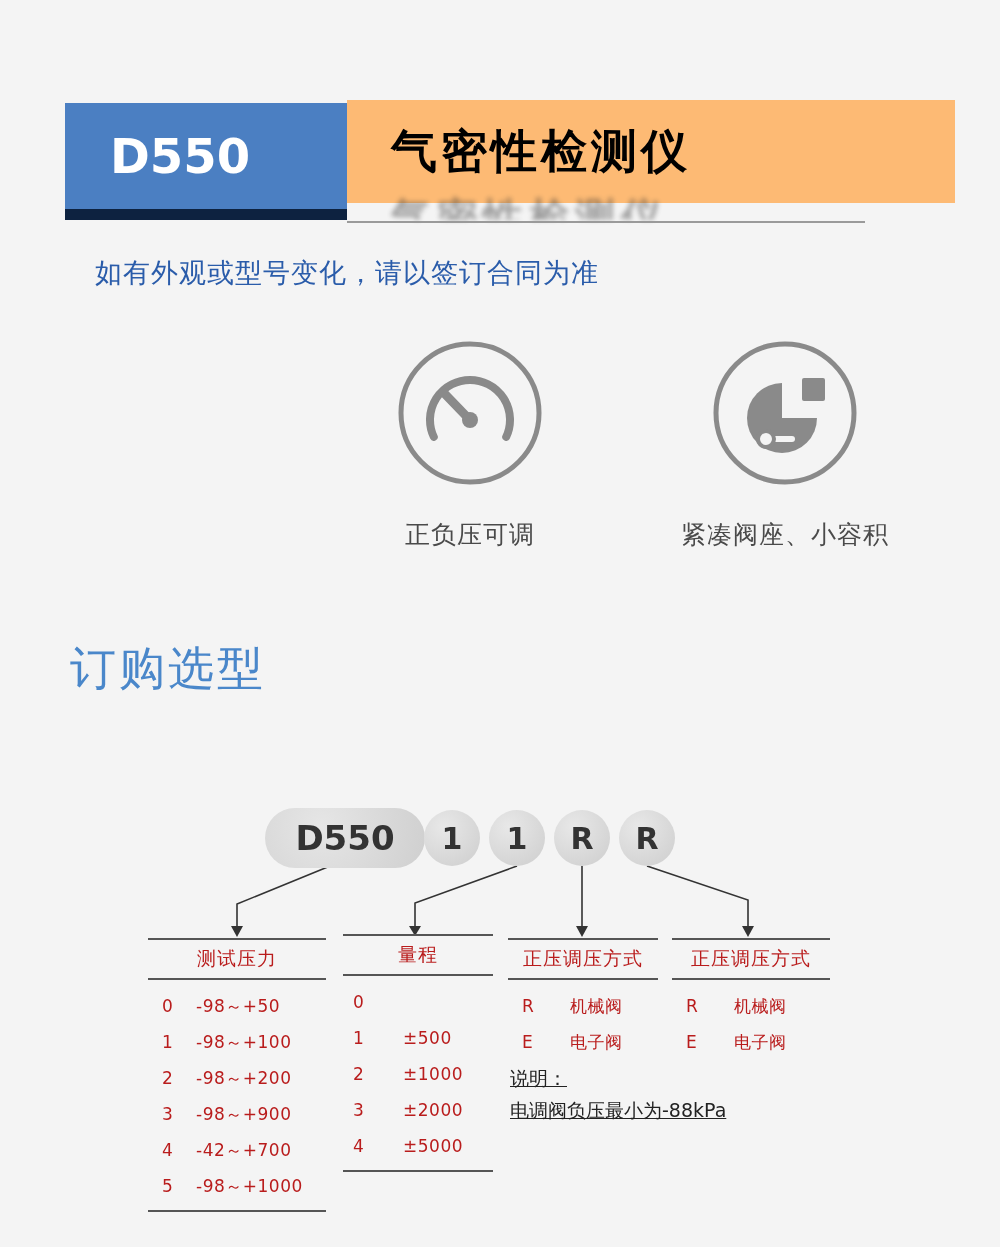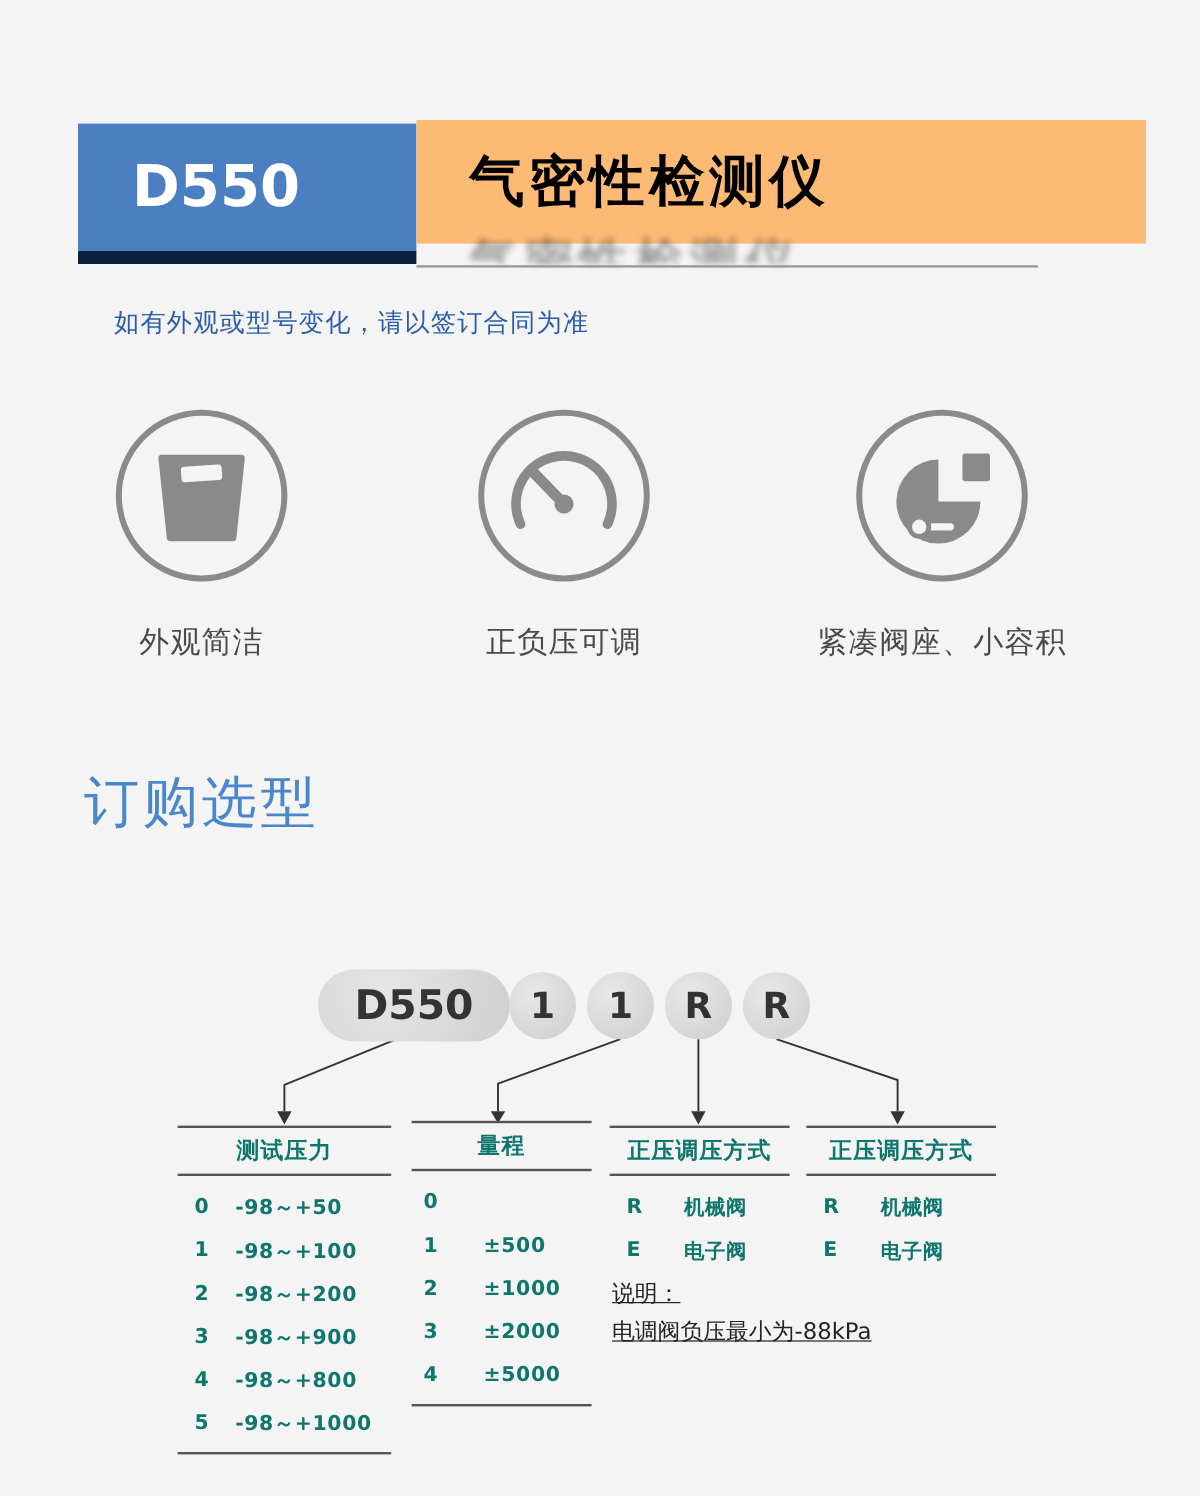--- a/index.html
+++ b/index.html
@@ -69,21 +69,21 @@
     position: absolute;
     left: 347px; top: 221px;
     width: 518px; height: 2px;
     background: #9a9a9a;
   }
 
   
   .notice {
     position: absolute;
     left: 95px; top: 255px;
-    font-size: 21px;
+    font-size: 27px;
     font-weight: 500;
     color: #2a5caa;
     letter-spacing: 1px;
   }
 
   
   .feature {
     position: absolute;
     top: 338px;
     text-align: center;
@@ -140,22 +140,21 @@
     font-size: 30px; font-weight: bold; color: #333;
   }
   .d1 { left: 424px; }
   .d2 { left: 489px; }
   .d3 { left: 554px; }
   .d4 { left: 619px; }
 
   .sel-table {
     position: absolute;
     border-top: 2px solid #555;
-    color: #0f766e;
-    font-weight: bold;
+    color: #b91c1c;
   }
   .sel-table.bordered-bottom { border-bottom: 2px solid #555; }
   .sel-table-header {
     text-align: center;
     font-size: 19px;
     padding: 6px 0;
     border-bottom: 2px solid #555;
     letter-spacing: 1px;
   }
   .sel-table-body { padding: 8px 0 6px 0; }
@@ -195,30 +194,20 @@
   <div class="title-box">
     <span>气密性检测仪</span>
   </div>
   <div class="title-ghost">
     <span>气密性检测仪</span>
   </div>
   <div class="title-underline"></div>
 
   <div class="notice">如有外观或型号变化，请以签订合同为准</div>
 
-  <div class="feature f1">
-    <span class="icon-wrap">
-      <svg width="150" height="150" viewBox="0 0 150 150">
-        <circle cx="75" cy="75" r="69" fill="none" stroke="#8a8a8a" stroke-width="5"></circle>
-        <path d="M42,44 L108,44 L101,110 L49,110 Z" fill="#8a8a8a" stroke="#8a8a8a" stroke-width="6" stroke-linejoin="round"></path>
-        <rect x="58" y="50" width="34" height="13" rx="3" fill="#f4f4f4" transform="rotate(-4 75 57)"></rect>
-      </svg>
-    </span>
-    <span class="feature-label">外观简洁</span>
-  </div>
 
   <div class="feature f3">
     <span class="icon-wrap">
       <svg width="150" height="150" viewBox="0 0 150 150">
         <circle cx="75" cy="75" r="69" fill="none" stroke="#8a8a8a" stroke-width="5"></circle>
         <circle cx="72" cy="80" r="35" fill="#8a8a8a"></circle>
         <path d="M72,80 L72,43 A37,37 0 0 1 109,80 Z" fill="#f4f4f4"></path>
         <rect x="92" y="40" width="23" height="23" rx="2" fill="#8a8a8a"></rect>
         <line x1="58" y1="101" x2="82" y2="101" stroke="#f4f4f4" stroke-width="6" stroke-linecap="round"></line>
         <circle cx="56" cy="101" r="8" fill="#f4f4f4" stroke="#8a8a8a" stroke-width="4"></circle>
@@ -274,21 +263,21 @@
         <div class="sel-row">
           <span class="code">2</span>
           <span class="val">-98～+200</span>
         </div>
         <div class="sel-row">
           <span class="code">3</span>
           <span class="val">-98～+900</span>
         </div>
         <div class="sel-row">
           <span class="code">4</span>
-          <span class="val">-98～+800</span>
+          <span class="val">-42～+700</span>
         </div>
         <div class="sel-row">
           <span class="code">5</span>
           <span class="val">-98～+1000</span>
         </div>
       </div>
     </div>
 
     <div class="sel-table bordered-bottom t2" style="left:343px; top:134px; width:150px;">
       <div class="sel-table-header">量程</div>

